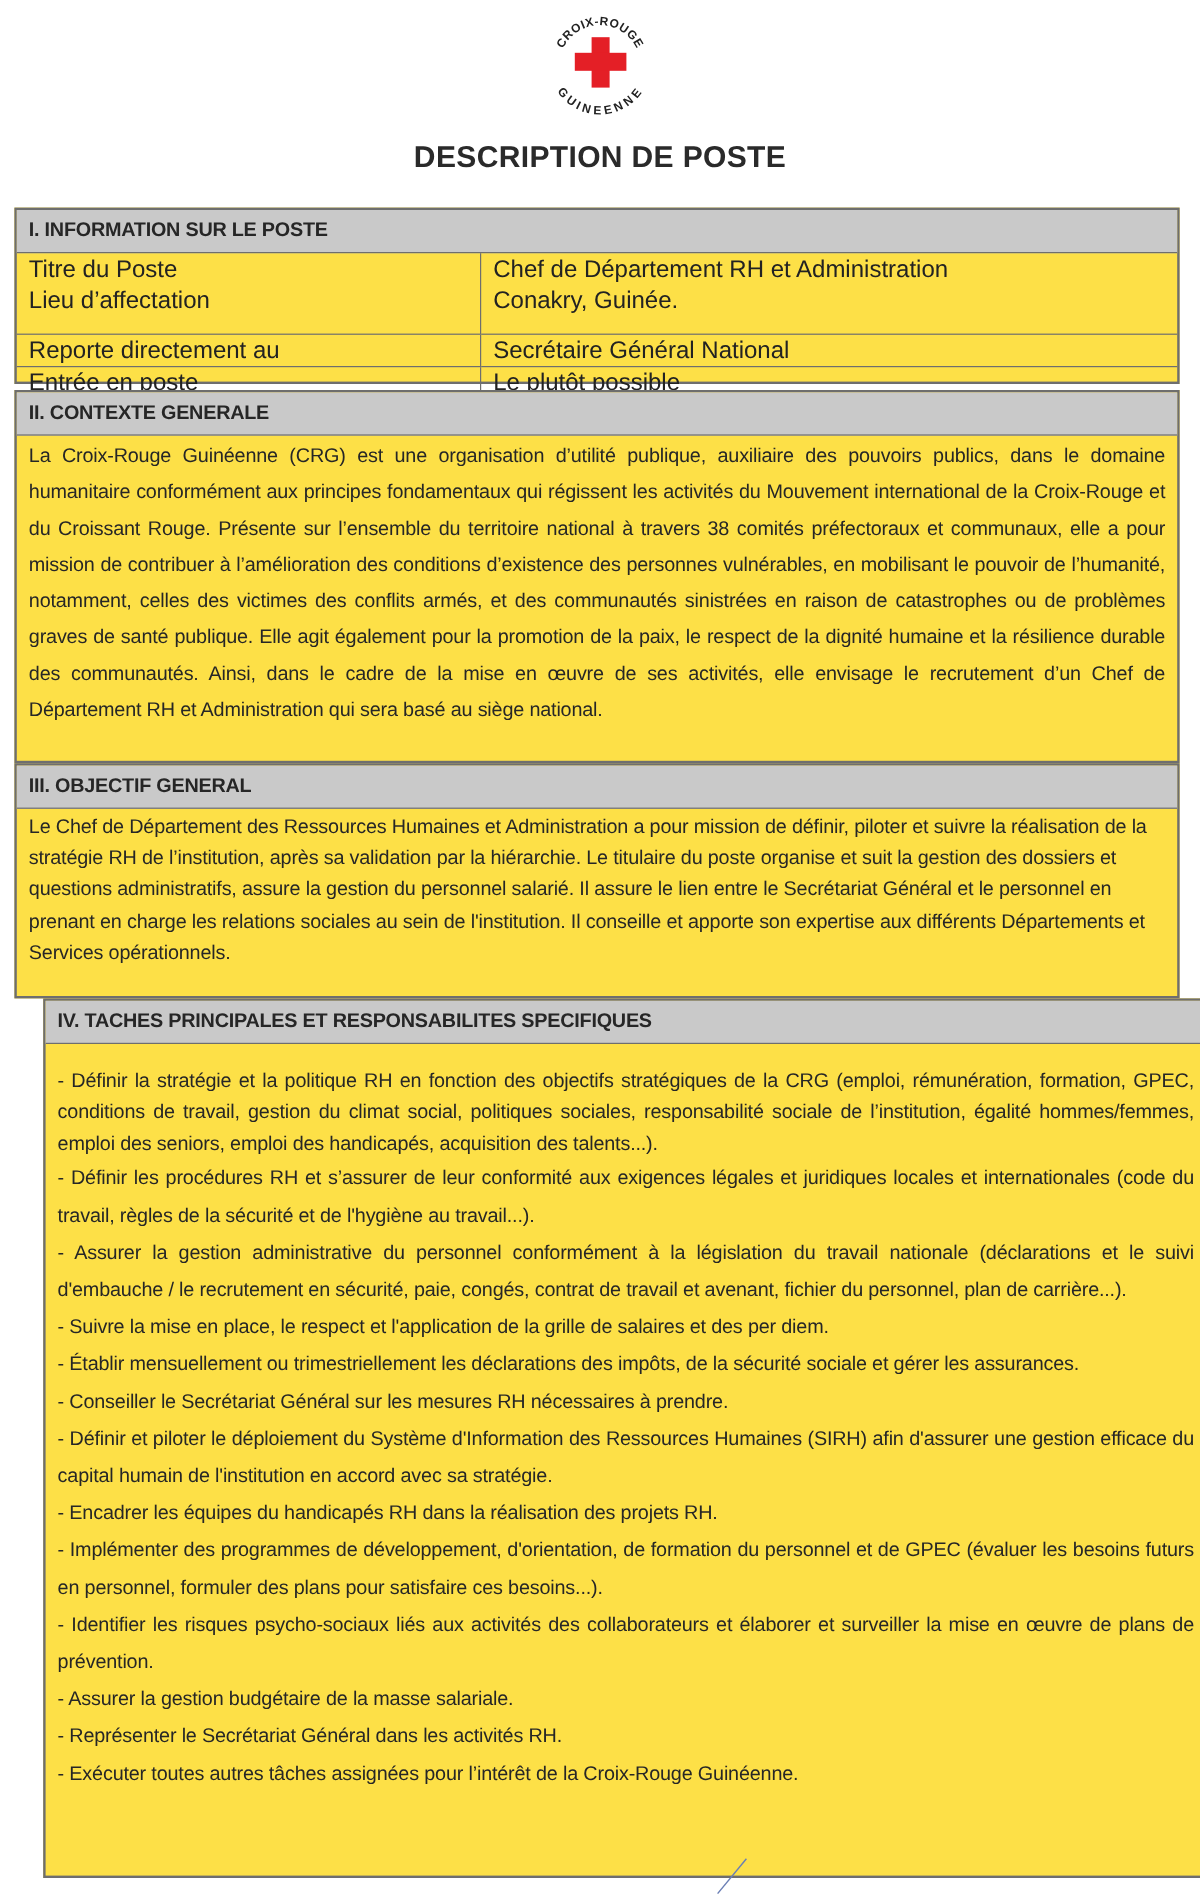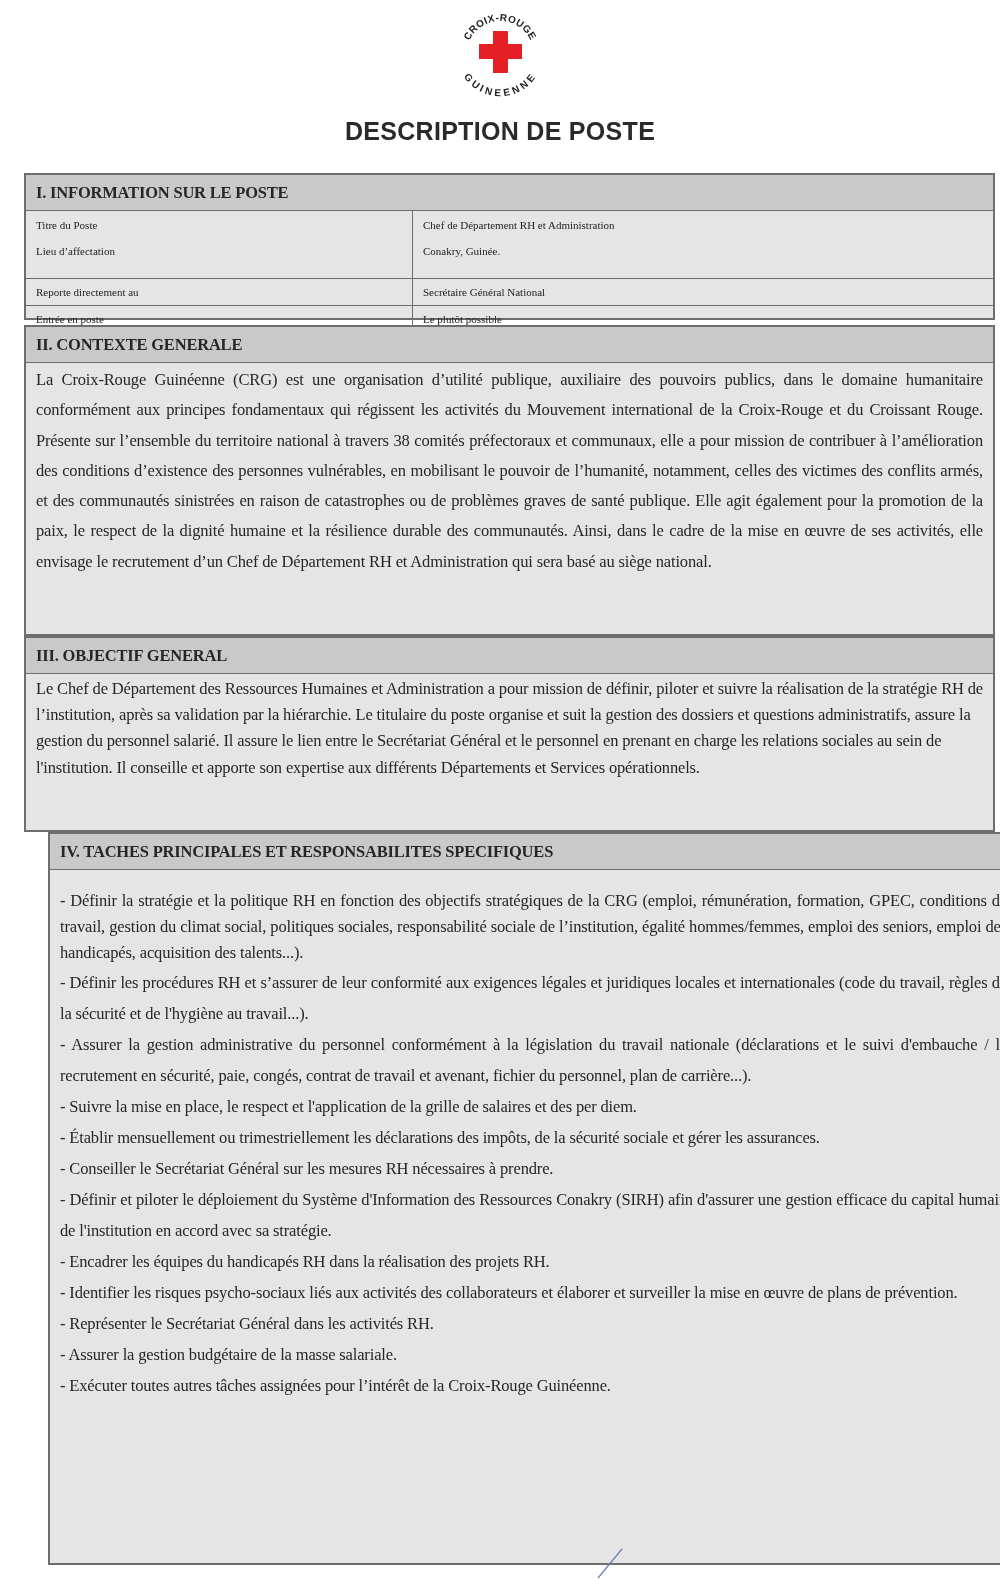--- a/index.html
+++ b/index.html
@@ -1,21 +1,21 @@
 <!DOCTYPE html>
 <html><head>
 <meta charset="utf-8">
 <style>
   html, body { margin:0; padding:0; background:#ffffff; }
   body { width:1000px; height:1579px; position:relative; overflow:hidden; font-family:"Liberation Sans", sans-serif; color:#222; }
   .logo { position:absolute; left:452px; top:5px; width:96px; height:96px; }
   .doc-title { position:absolute; left:0; width:1000px; top:117px; text-align:center; font-weight:bold; font-size:25px; letter-spacing:0.3px; color:#2a2a2a; }
-  .section { position:absolute; left:24px; width:971px; border:2px solid #6e6e6e; box-sizing:border-box; background:#e5e5e5;font-family:Liberation Serif, serif; }
+  .section { position:absolute; left:12px; width:971px; border:2px solid #6e6e6e; box-sizing:border-box; background:#fde047; }
   .sec-head { background:#c9c9c9; border-bottom:1.5px solid #6e6e6e; font-weight:bold; font-size:16.5px; padding:0 10px; box-sizing:border-box; display:flex; align-items:center; color:#262626; letter-spacing:-0.2px; }
-  table.info { width:100%; border-collapse:collapse; font-size:11px; }
+  table.info { width:100%; border-collapse:collapse; font-size:20px; }
   table.info td { border-top:1.5px solid #6e6e6e; padding:0 10px; vertical-align:top; line-height:26px; }
   table.info tr:first-child td { border-top:none; }
   table.info td.lbl { width:366px; border-right:1.5px solid #6e6e6e; }
   .para { font-size:16.5px; padding:2px 10px 0 10px; color:#262626; letter-spacing:-0.15px; }
   .just { text-align:justify; line-height:30.3px; }
   .ragged { line-height:26.2px; }
   .task { text-align:justify; margin:0; }
   .stroke { position:absolute; left:596px; top:1548px; width:28px; height:31px; }
 </style>
 </head>
@@ -78,24 +78,25 @@
 
 <div class="section" style="top:832px; height:733px;margin-left:24px;">
   <div class="sec-head" style="height:36px;">IV. TACHES PRINCIPALES ET RESPONSABILITES SPECIFIQUES</div>
   <div class="para" style="padding-top:18px;">
     <p class="task" style="line-height:26.2px;">- Définir la stratégie et la politique RH en fonction des objectifs stratégiques  de la CRG (emploi, rémunération, formation, GPEC, conditions de travail, gestion du climat social, politiques sociales, responsabilité sociale de l’institution, égalité hommes/femmes, emploi des seniors, emploi des handicapés, acquisition des talents...).</p>
     <p class="task" style="line-height:31px;">- Définir les procédures RH et s’assurer de leur conformité aux exigences légales et juridiques locales et internationales (code du travail, règles de la sécurité et de l'hygiène au travail...).</p>
     <p class="task" style="line-height:31px;">- Assurer la gestion administrative du personnel conformément à la législation du travail nationale (déclarations et le suivi d'embauche / le recrutement en sécurité, paie, congés, contrat de travail et avenant, fichier du personnel, plan de carrière...).</p>
     <p class="task" style="line-height:31px;"> - Suivre la mise en place, le respect et l'application de la grille de salaires et des per diem.</p>
     <p class="task" style="line-height:31px;">- Établir mensuellement ou trimestriellement les déclarations des impôts, de la sécurité sociale et gérer les assurances.</p>
     <p class="task" style="line-height:31px;">- Conseiller le Secrétariat Général sur les mesures RH nécessaires à prendre.</p>
-    <p class="task" style="line-height:31px;">- Définir et piloter le déploiement du Système d'Information des Ressources Conakry (SIRH) afin d'assurer une gestion efficace du capital humain de l'institution en accord avec sa stratégie.</p>
+    <p class="task" style="line-height:31px;">- Définir et piloter le déploiement du Système d'Information des Ressources Humaines (SIRH) afin d'assurer une gestion efficace du capital humain de l'institution en accord avec sa stratégie.</p>
     <p class="task" style="line-height:31px;">- Encadrer les équipes du handicapés RH dans la réalisation des projets RH.</p>
+    <p class="task" style="line-height:31px;">- Implémenter des programmes de développement, d'orientation, de formation du personnel et de GPEC (évaluer les besoins futurs en personnel, formuler des plans pour satisfaire ces besoins...).</p>
     <p class="task" style="line-height:31px;">- Identifier les risques psycho-sociaux liés aux activités des collaborateurs et élaborer et surveiller la mise en œuvre de plans de prévention.</p>
+    <p class="task" style="line-height:31px;">-  Assurer la gestion budgétaire de la masse salariale.</p>
     <p class="task" style="line-height:31px;">- Représenter le Secrétariat Général dans les activités RH.</p>
-    <p class="task" style="line-height:31px;">-  Assurer la gestion budgétaire de la masse salariale.</p>
     <p class="task" style="line-height:31px;">- Exécuter  toutes autres tâches assignées pour l’intérêt de la Croix-Rouge Guinéenne.</p>
   </div>
 </div>
 
 <svg class="stroke" viewBox="0 0 28 31">
   <path d="M 26 1 L 2 30" stroke="#6a7fb5" stroke-width="1.2" fill="none"></path>
 </svg>
 
 </body></html>

